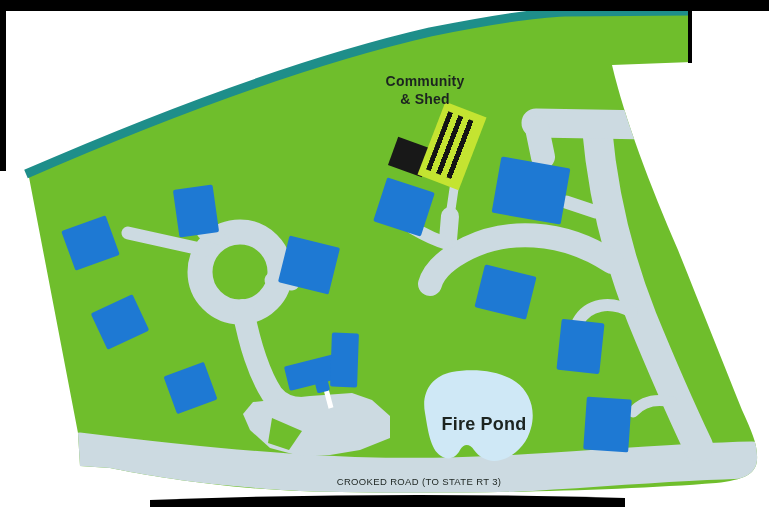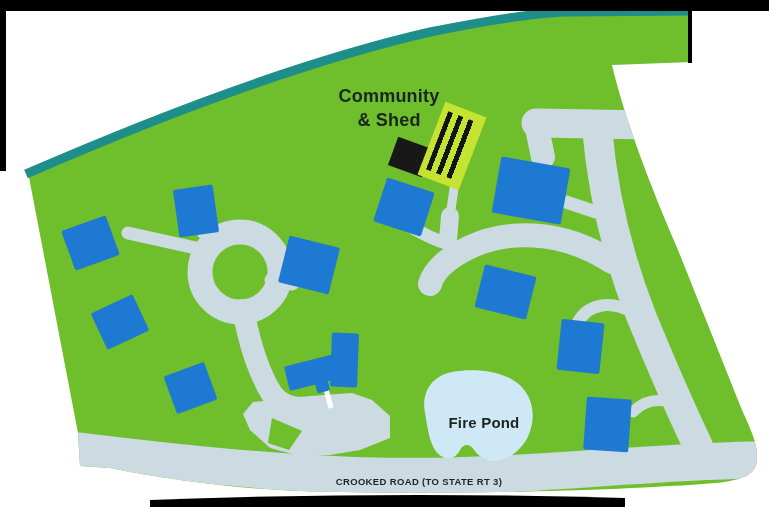--- a/index.html
+++ b/index.html
@@ -10,23 +10,23 @@
   }
   #map-svg{position:absolute;left:0;top:0;}
   .abs{position:absolute;}
   .house{
     position:absolute;border-radius:2px;
   }
   .map-label{
     position:absolute;text-align:center;color:#1c2420;
     font-weight:700;line-height:1.32;letter-spacing:.2px;
   }
-  #garden-label{left:328px;top:72px;width:122px;font-size:18px;margin-top:13px;}
-  #pond-label{left:434px;top:413px;width:100px;font-size:15px;color:#10181c;}
-  #road-label{left:258px;top:476px;width:322px;font-size:9.5px;letter-spacing:.35px;color:#20262a;font-weight:700;}
+  #garden-label{left:364px;top:72px;width:122px;font-size:14px;}
+  #pond-label{left:434px;top:413px;width:100px;font-size:18px;color:#10181c;}
+  #road-label{left:258px;top:476px;width:322px;font-size:9.5px;letter-spacing:.35px;color:#20262a;font-weight:400;}
   #garden-plot{position:absolute;}
   #garden-stripes{position:absolute;left:6px;top:8px;right:6px;bottom:8px;}
   .frame{position:absolute;background:#000;}
 </style>
 </head>
 <body>
 
 <div id="stage">
 
   <svg id="map-svg" width="769" height="507" viewBox="0 0 769 507">

